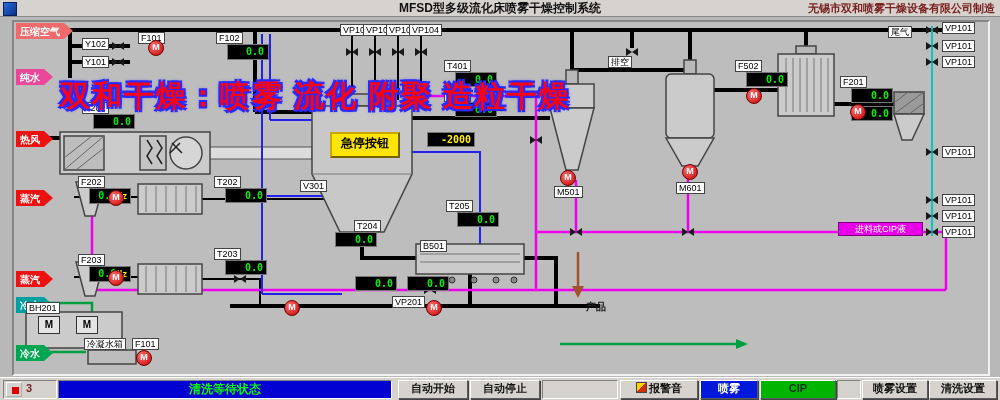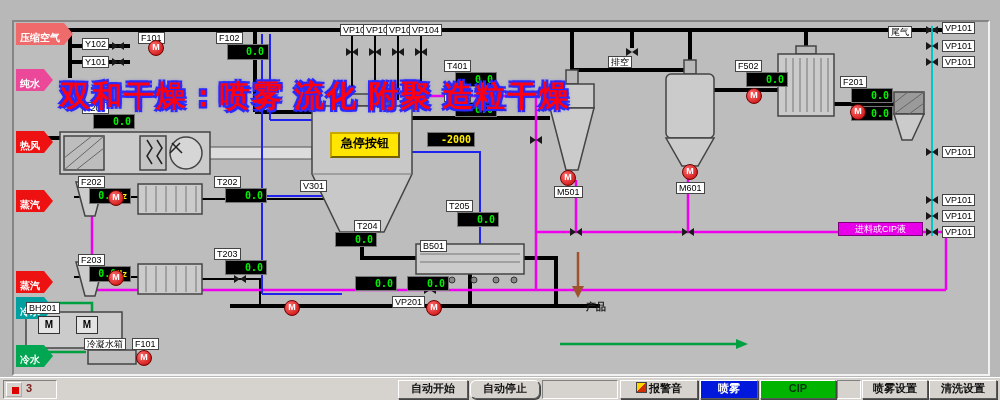--- a/index.html
+++ b/index.html
@@ -19,21 +19,21 @@
   .lcd{position:absolute;z-index:6;background:#000;border:1px solid #777;color:#00ee00;
        font:bold 10px "DejaVu Sans Mono",monospace;line-height:13px;padding:0 3px;min-width:34px;text-align:right;margin-left:13px;}
   .lcd .u{color:#ffee00;font-size:8px;margin-left:1px;}
   .lcd.yel{color:#ffee00;}
   .pump{position:absolute;z-index:7;width:14px;height:14px;border-radius:50%;
         background:radial-gradient(circle at 35% 35%,#ff7070,#c40000);border:1px solid #6d0000;
         color:#fff;font-size:9px;font-weight:bold;text-align:center;line-height:13px;cursor:pointer;}
   .motor{position:absolute;z-index:7;width:20px;height:16px;background:#e4e4e4;border:1px solid #333;
          font-size:10px;font-weight:bold;text-align:center;line-height:15px;}
   .feed{position:absolute;z-index:6;height:14px;line-height:14px;color:#fff;font-size:10px;font-weight:bold;
-        padding:8px 13px 0 4px;white-space:nowrap;
+        padding:2px 13px 0 4px;white-space:nowrap;
         clip-path:polygon(0 0,calc(100% - 9px) 0,100% 50%,calc(100% - 9px) 100%,0 100%);}
   .estop{position:absolute;left:330px;top:132px;width:66px;height:22px;z-index:8;background:#ffe500;
          border:2px outset #c8a800;color:#000;font-size:12px;font-weight:bold;text-align:center;line-height:19px;cursor:pointer;}
   .wm{position:absolute;left:60px;top:76px;z-index:9;font-size:30px;font-weight:bold;color:#ff0012;
       letter-spacing:2px;white-space:nowrap;pointer-events:none;
       text-shadow:-2px -2px 0 #2a2aff,2px -2px 0 #2a2aff,-2px 2px 0 #2a2aff,2px 2px 0 #2a2aff,0 0 4px #2a2aff;}
   .plain{position:absolute;z-index:6;font-size:10px;font-weight:bold;color:#1a1a1a;white-space:nowrap;}
   .banner{position:absolute;z-index:6;background:#e800e8;color:#fff;font-size:9px;line-height:12px;padding:0 16px;border:1px solid #7c007c;white-space:nowrap;}
   
   #ftr{position:absolute;left:0;top:377px;width:1000px;height:23px;background:#d6d3ce;border-top:1px solid #fff;z-index:10;}
@@ -50,20 +50,25 @@
   #ledcell .dot{position:absolute;left:5px;top:4px;width:7px;height:7px;background:#d00;}
   #ledcell .cnt{position:absolute;left:22px;top:1px;font-size:11px;font-weight:bold;color:#7a2020;}
   .spk{display:inline-block;width:9px;height:9px;margin-right:2px;vertical-align:-1px;
        background:linear-gradient(135deg,#ffd400 50%,#d03000 50%);border:1px solid #444;}
 </style>
 </head>
 <body>
 
 <div id="app">
 
+  <div id="hdr">
+    <span id="app-icon"></span>
+    <div class="ttl">MFSD型多级流化床喷雾干燥控制系统</div>
+    <div class="co">无锡市双和喷雾干燥设备有限公司制造</div>
+  </div>
 
   <div id="frame"></div>
 
   <svg id="pipes" width="1000" height="400" viewBox="0 0 1000 400">
 
     <g stroke="#000" stroke-width="4" fill="none">
       <path d="M18,30 H958"></path>
         <path d="M632,30 V48"></path>
         <path d="M70,30 V78"></path>
       <path d="M70,46 H130"></path>
@@ -317,22 +322,23 @@
   <div class="plain" style="left:586px;top:300px;">产品</div>
   <div class="banner" style="left:838px;top:222px;">进料或CIP液</div>
 
   <div id="ftr">
     <div class="cell" id="ledcell">
       <span class="mini">
           <span class="dot"></span>
         </span>
       <span class="cnt">3</span>
     </div>
+    <div id="status">清洗等待状态</div>
     <div class="btn" style="left:398px;width:68px;">自动开始</div>
-    <div class="btn" style="left:470px;width:68px;border-radius:6px;">自动停止</div>
+    <div class="btn" style="left:470px;width:68px;">自动停止</div>
     <div class="cell" style="left:542px;width:74px;"></div>
     <div class="btn" style="left:620px;width:76px;"><span class="spk"></span><span>报警音</span></div>
     <div class="btn blue" style="left:700px;width:56px;">喷雾</div>
     <div class="btn green" style="left:760px;width:74px;">CIP</div>
     <div class="cell" style="left:837px;width:22px;"></div>
     <div class="btn" style="left:862px;width:64px;">喷雾设置</div>
     <div class="btn" style="left:929px;width:66px;">清洗设置</div>
   </div>
 
 </div>

